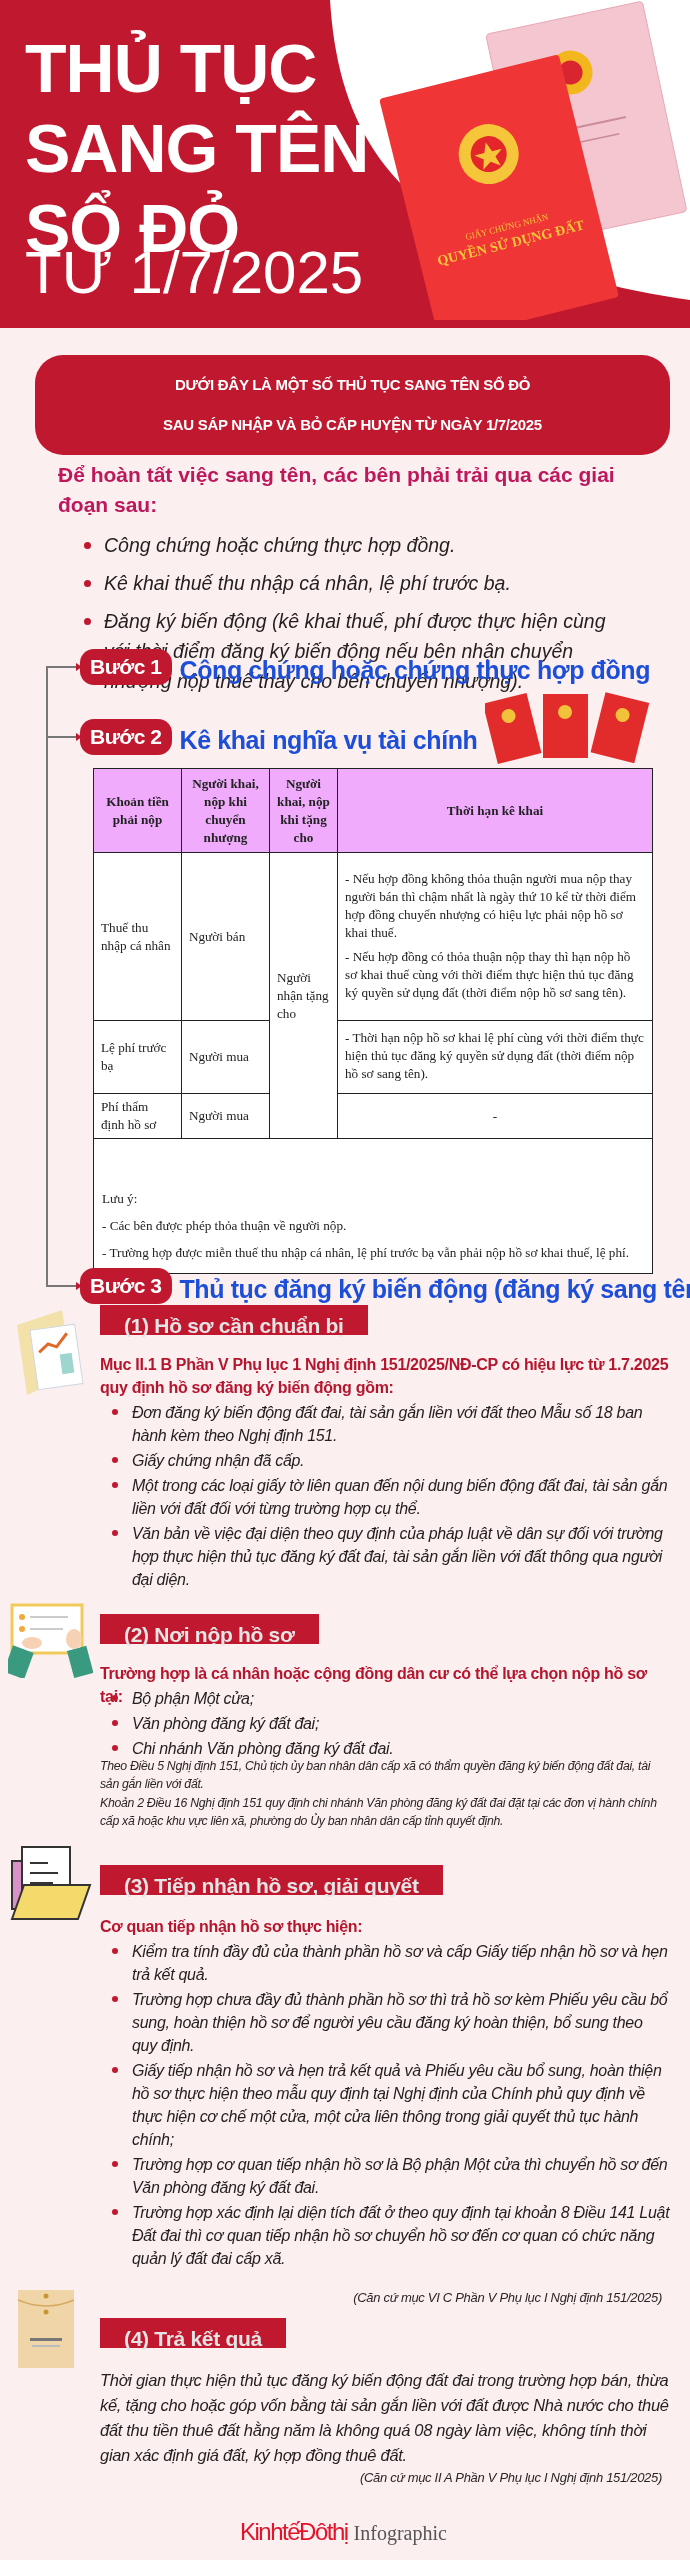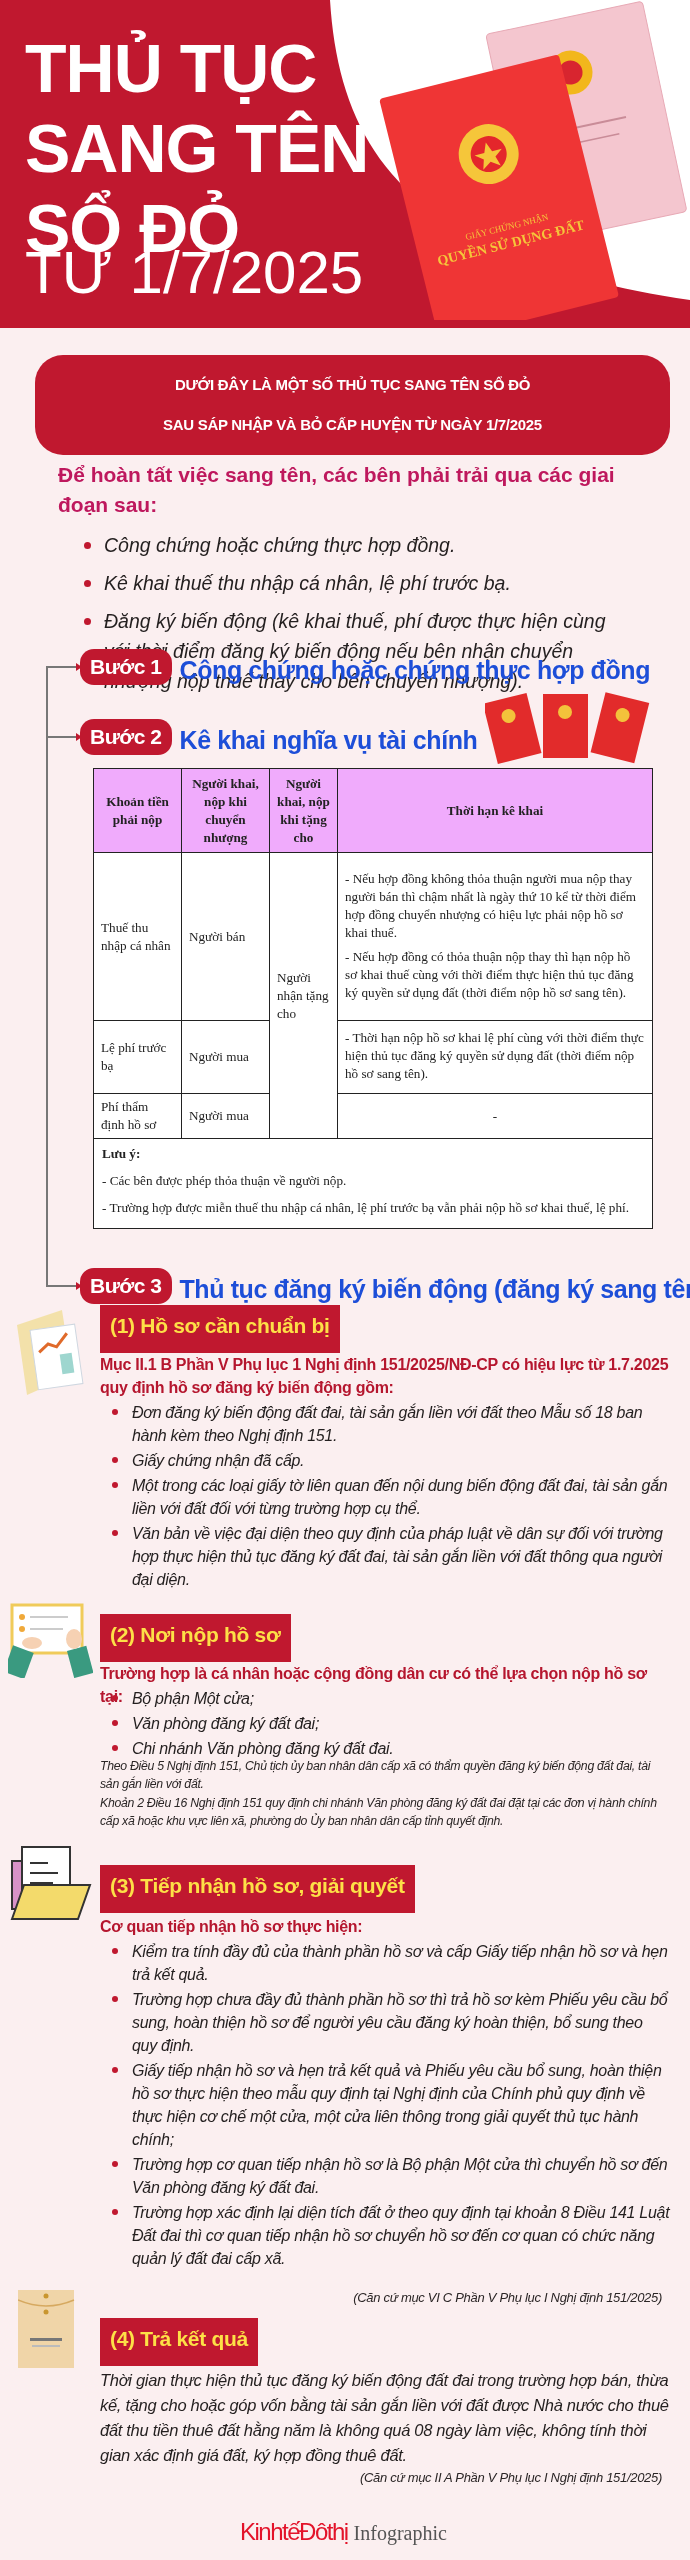--- a/index.html
+++ b/index.html
@@ -95,27 +95,27 @@
   }
   .tax-table th, .tax-table td { border: 1.5px solid #222; vertical-align: middle; }
   .tax-table th {
     background: #f0abfc; font-weight: bold; text-align: center; padding: 4px 3px; height: 84px;
   }
   .tax-table td { padding: 4px 7px; }
   .tax-table td.deadline p { margin: 4px 0 6px; }
   .tax-table td.center { text-align: center; }
   .note-cell { padding: 6px 8px 2px !important; }
   .note-cell p { margin-bottom: 9px; }
-  .note-title { font-weight: bold; }
+  .note-title { font-weight: normal; margin-top: 45px; }
 
   
   .sub-header {
-    position: absolute; left: 100px; background: #c0182f; color: #fde047;
-    font-weight: bold; font-size: 21px; height: 48px; line-height: 42px;
-    padding: 0 10px; letter-spacing: -0.3px; white-space: nowrap;
+    position: absolute; left: 100px; background: #c0182f; color: #e5e5e5;
+    font-weight: bold; font-size: 21px; height: 30px; line-height: 42px;
+    padding: 0 24px; letter-spacing: -0.3px; white-space: nowrap;
   }
   .sub-lead {
     position: absolute; left: 100px; width: 570px;
     color: #b5162e; font-size: 16px; line-height: 23px; font-weight: bold; letter-spacing: -0.3px;
   }
   .sub-bullets {
     position: absolute; left: 106px; width: 565px;
     font-size: 16px; line-height: 23px; color: #231f1f; letter-spacing: -0.3px;
   }
   .sub-bullets li { margin-bottom: 2px; }

